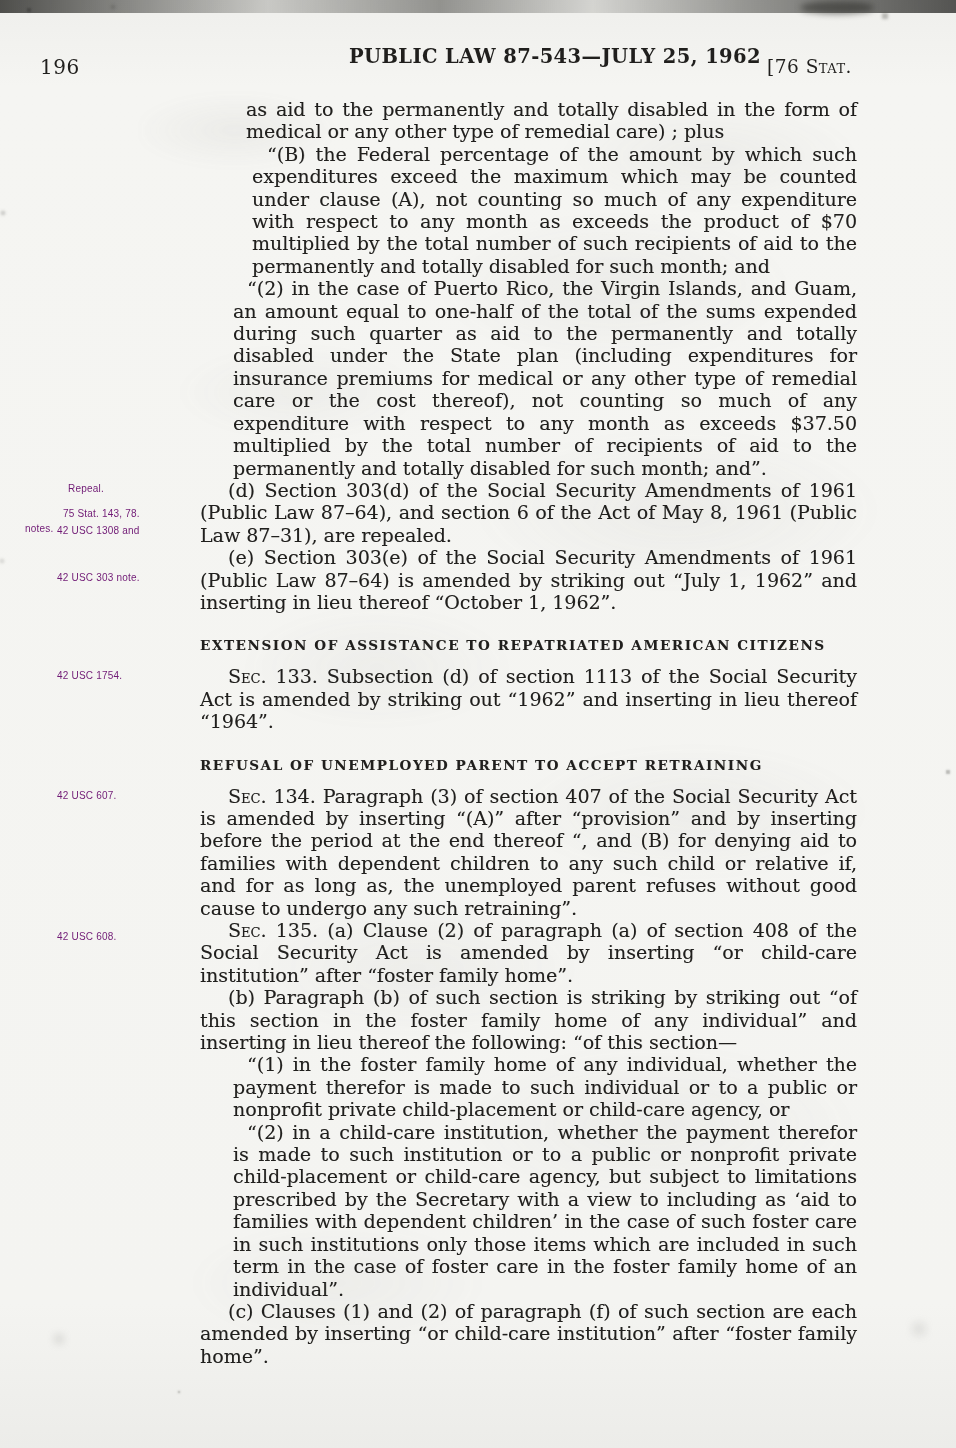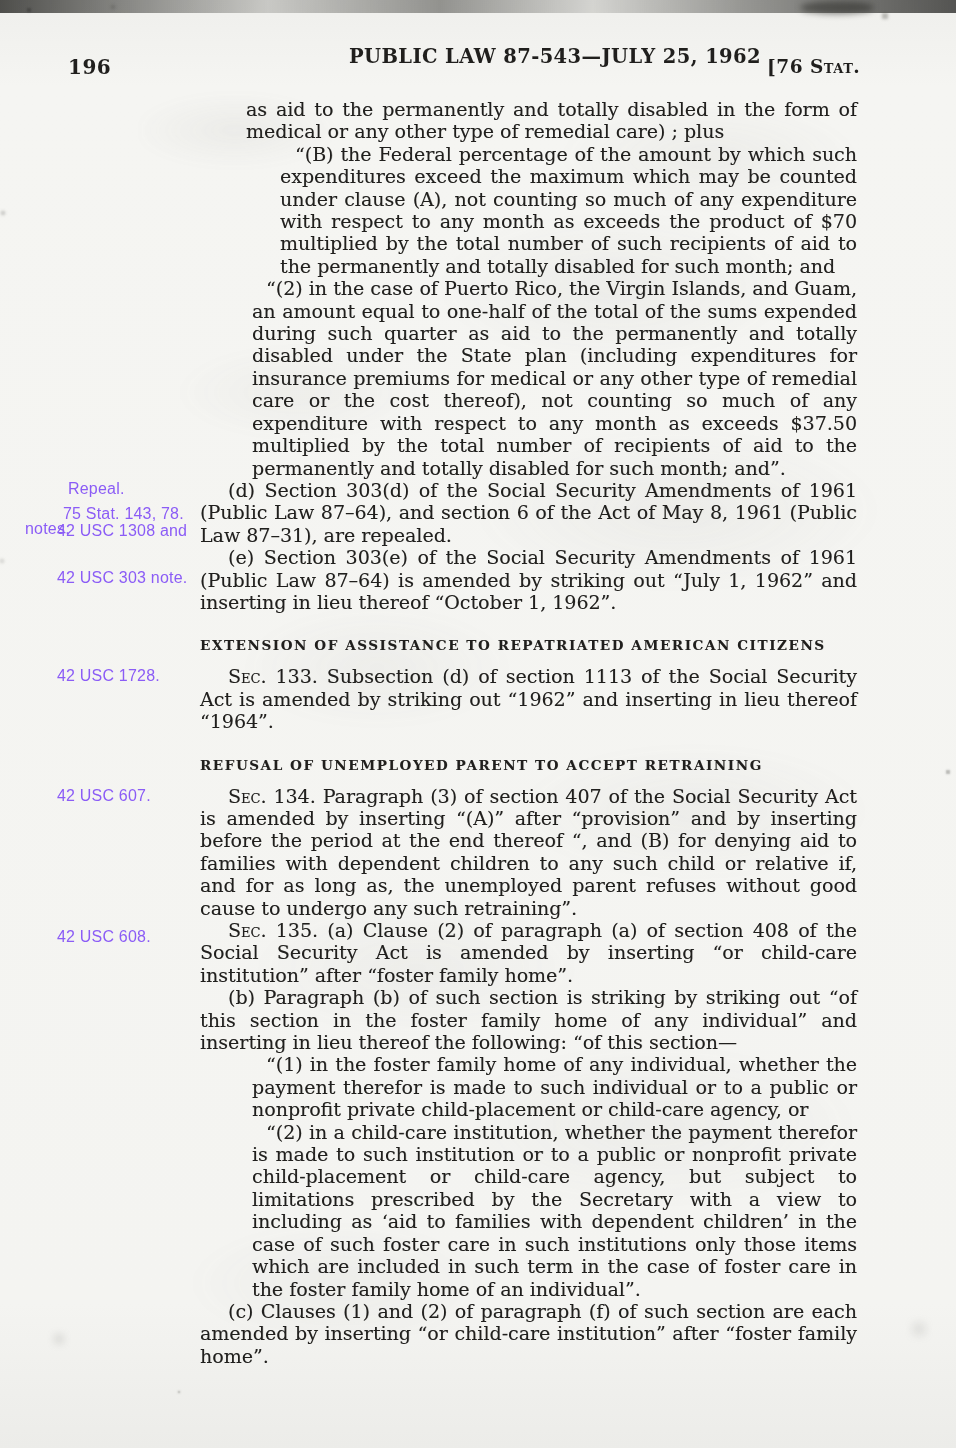--- a/index.html
+++ b/index.html
@@ -40,39 +40,39 @@
       radial-gradient(260px 110px at 60% 16%,rgba(124,124,118,.12),transparent 70%),
       radial-gradient(180px 70px at 20% 24%,rgba(124,124,118,.10),transparent 70%),
       radial-gradient(300px 120px at 68% 33%,rgba(128,128,122,.12),transparent 70%),
       radial-gradient(200px 90px at 30% 45%,rgba(124,124,118,.10),transparent 70%),
       radial-gradient(260px 100px at 70% 56%,rgba(128,128,122,.11),transparent 70%),
       radial-gradient(240px 100px at 35% 68%,rgba(124,124,118,.10),transparent 70%),
       radial-gradient(300px 120px at 65% 80%,rgba(128,128,122,.11),transparent 70%),
       radial-gradient(220px 90px at 25% 92%,rgba(124,124,118,.10),transparent 70%);
   }
   
-  .header-num{position:absolute;left:68px;top:55px;font-size:20px;font-weight:700;letter-spacing:.5px}
+  .header-num{position:absolute;left:40px;top:55px;font-size:20px;font-weight:400;letter-spacing:.5px}
   .header-title{position:absolute;left:240px;top:45px;width:630px;text-align:center;
     font-size:19.5px;font-weight:700;letter-spacing:.4px;white-space:nowrap}
-  .header-stat{position:absolute;left:767px;top:56px;font-size:18.5px;font-weight:700;
+  .header-stat{position:absolute;left:767px;top:56px;font-size:18.5px;font-weight:400;
     font-variant:small-caps;letter-spacing:.5px}
   
   .body-col{position:absolute;left:200px;top:98px;width:657px}
   .para{margin:0;text-align:justify;font-size:19px;line-height:22.4px;position:relative;
     text-shadow:.3px .3px .4px rgba(32,31,29,.35)}
   .ti{text-indent:28px}
   .plus-clause{margin-left:46px}
-  .b-clause{margin-left:80px;text-indent:15px}
-  .sub-clause{margin-left:52px;text-indent:14px}
+  .b-clause{margin-left:52px;text-indent:15px}
+  .sub-clause{margin-left:33px;text-indent:14px}
   .heading{text-align:left;font-size:13.5px;font-weight:600;letter-spacing:1.6px;
     margin:24px 0 12px;text-shadow:.3px .3px .3px rgba(32,31,29,.3)}
   .sc{font-variant:small-caps}
   
   .note{position:absolute;font-family:"Liberation Sans","DejaVu Sans",sans-serif;
-    font-size:16px;line-height:16px;font-weight:400;color:#8b5cf6;letter-spacing:.2px;
+    font-size:10px;line-height:16px;font-weight:400;color:#701a75;letter-spacing:.2px;
     white-space:nowrap;text-indent:0;text-align:center;text-shadow:none}
 </style>
 </head>
 <body>
 
 <div class="scan-top"></div>
 <div class="scan-top-blob"></div>
 <div class="specks"></div>
 <div class="mottle"></div>
 
@@ -97,21 +97,21 @@
   </p>
 
   <p class="para ti">
     <span class="note" style="left:-143px;top:24px">42 USC 303 note.</span>
     <span>(e) Section 303(e) of the Social Security Amendments of 1961 (Public Law 87–64) is amended by striking out “July 1, 1962” and inserting in lieu thereof “October 1, 1962”.</span>
   </p>
 
   <h2 class="heading">EXTENSION OF ASSISTANCE TO REPATRIATED AMERICAN CITIZENS</h2>
 
   <p class="para ti">
-    <span class="note" style="left:-143px;top:3px">42 USC 1728.</span>
+    <span class="note" style="left:-143px;top:3px">42 USC 1754.</span>
     <span class="sc">Sec. 133. </span><span>Subsection (d) of section 1113 of the Social Security Act is amended by striking out “1962” and inserting in lieu thereof “1964”.</span>
   </p>
 
   <h2 class="heading">REFUSAL OF UNEMPLOYED PARENT TO ACCEPT RETRAINING</h2>
 
   <p class="para ti">
     <span class="note" style="left:-143px;top:3px">42 USC 607.</span>
     <span class="sc">Sec. 134. </span><span>Paragraph (3) of section 407 of the Social Security Act is amended by inserting “(A)” after “provision” and by inserting before the period at the end thereof “, and (B) for denying aid to families with dependent children to any such child or relative if, and for as long as, the unemployed parent refuses without good cause to undergo any such retraining”.</span>
   </p>
 

